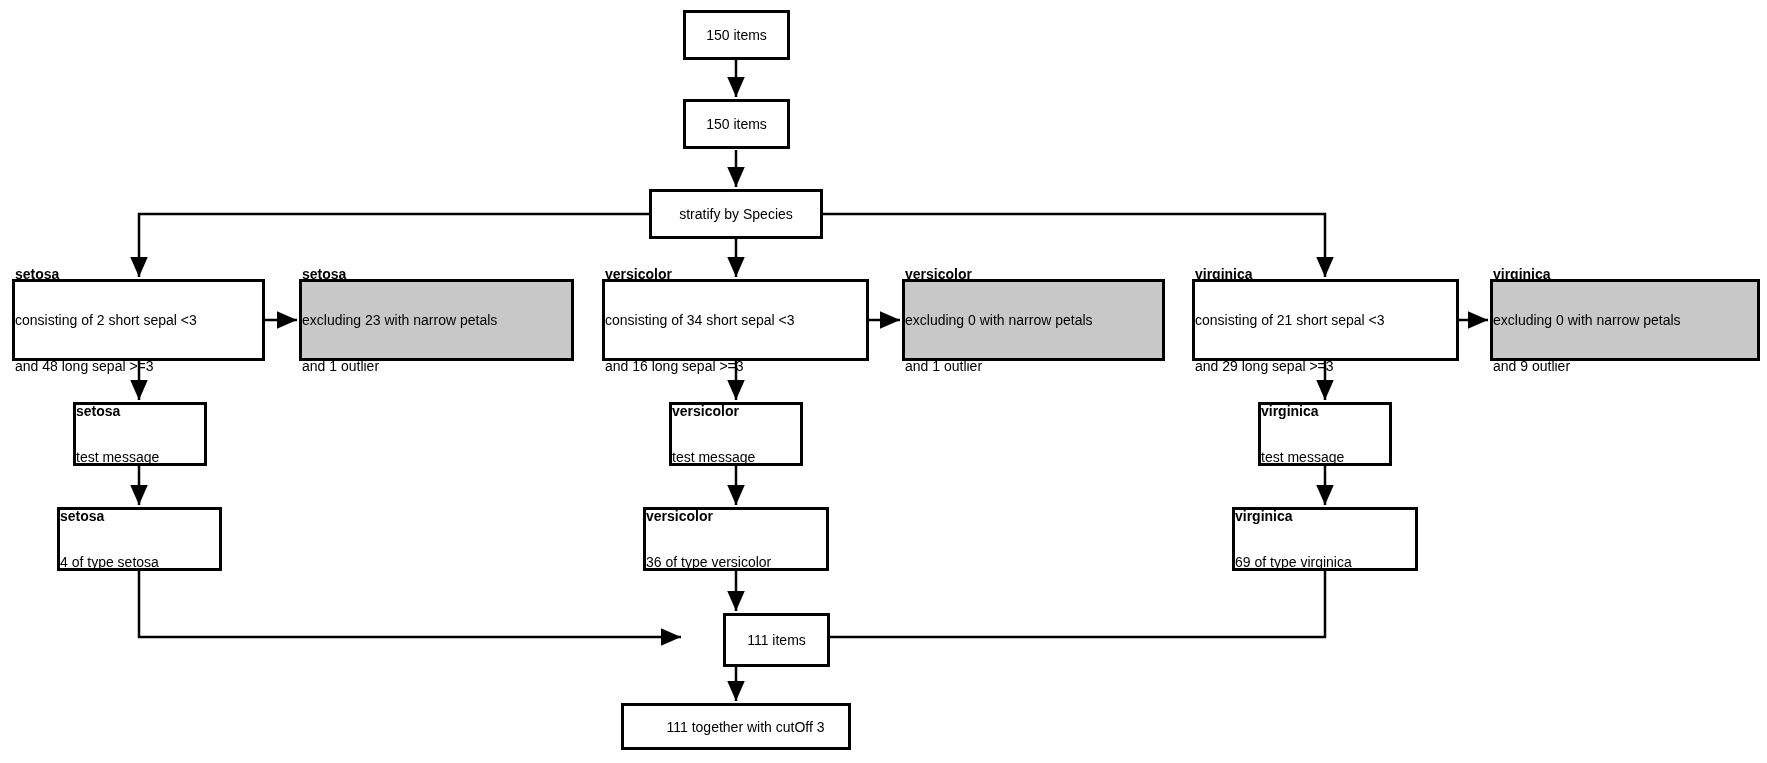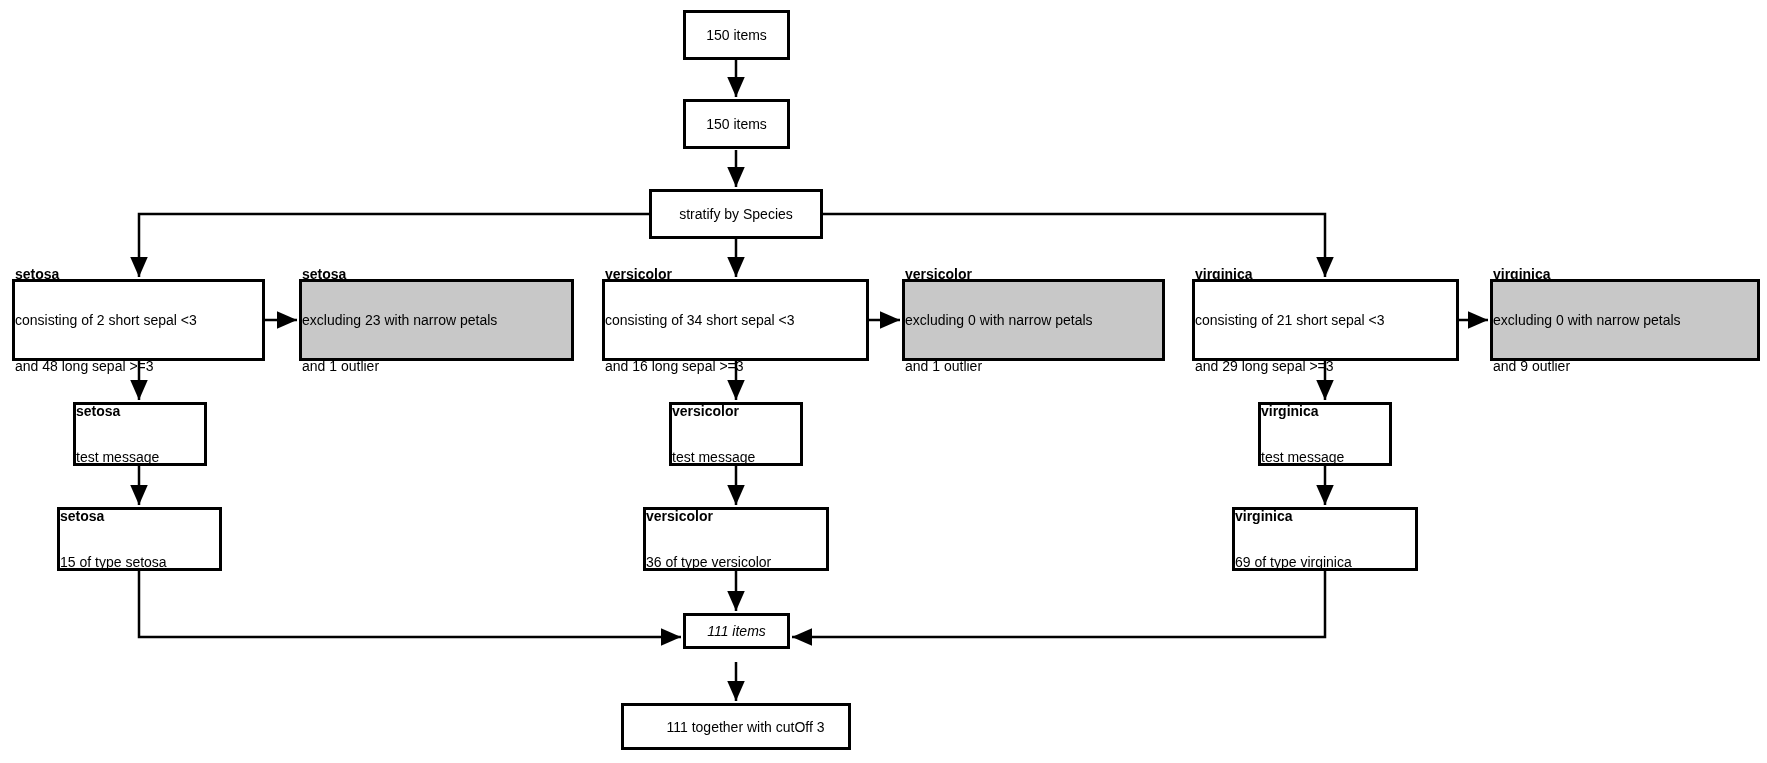--- a/index.html
+++ b/index.html
@@ -31,21 +31,21 @@
   .b-vir-g {left:1490px;top:279px;width:270px;height:82px;}
   
   .b-set-t {left:73px;  top:402px;width:134px;height:64px;}
   .b-ver-t {left:669px; top:402px;width:134px;height:64px;}
   .b-vir-t {left:1258px;top:402px;width:134px;height:64px;}
   
   .b-set-y {left:57px;  top:507px;width:165px;height:64px;}
   .b-ver-y {left:643px; top:507px;width:186px;height:64px;}
   .b-vir-y {left:1232px;top:507px;width:186px;height:64px;}
   
-  .b-merge {left:683px;top:613px;width:107px;height:36px;font-style:italic;}
+  .b-merge {left:723px;top:613px;width:107px;height:54px;}
   .b-final {left:621px;top:703px;width:230px;height:47px;padding-left:19px;}
   line,polyline{stroke:var(--border,#000000);stroke-width:2.5;fill:none;}
 </style>
 </head>
 <body>
 
 <div id="canvas">
 
   <svg id="arrows" viewBox="0 0 1767 763">
     <defs>
@@ -92,21 +92,21 @@
     <span class="bname">setosa</span>
     <span>excluding 23 with narrow petals</span>
     <span>and 1 outlier</span>
   </div>
   <div class="box leftcol b-set-t">
     <span class="bname">setosa</span>
     <span>test message</span>
   </div>
   <div class="box leftcol b-set-y">
     <span class="bname">setosa</span>
-    <span>15 of type setosa</span>
+    <span>4 of type setosa</span>
   </div>
 
   <div class="box leftcol b-ver-w">
     <span class="bname">versicolor</span>
     <span>consisting of 34 short sepal &lt;3</span>
     <span>and 16 long sepal &gt;=3</span>
   </div>
   <div class="box gray leftcol b-ver-g">
     <span class="bname">versicolor</span>
     <span>excluding 0 with narrow petals</span>

